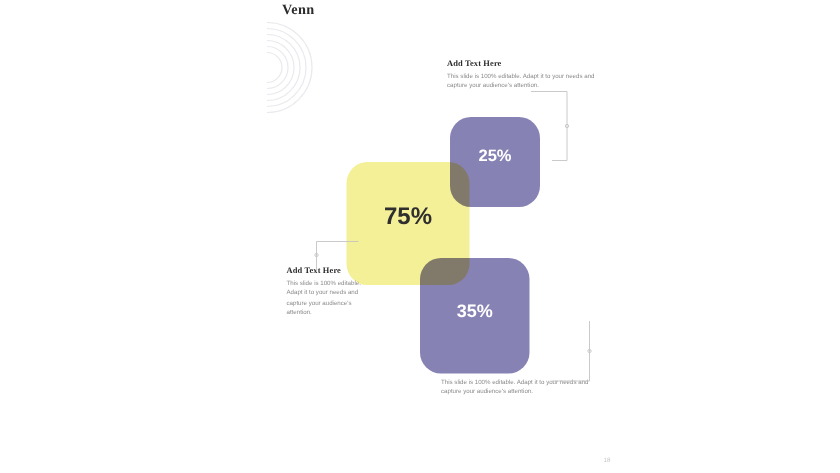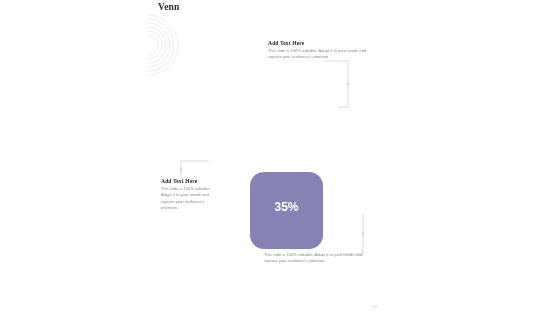--- a/index.html
+++ b/index.html
@@ -11,21 +11,21 @@
     width: 560px;
     height: 315px;
     overflow: hidden;
     font-family: "Liberation Sans", sans-serif;
     position: relative;
   }
 
   
   #slide {
     position: absolute;
-    left: 144px;
+    left: 174px;
     top: 0px;
     width: 240px;
     height: 315px;
     background: #ffffff;
     overflow: hidden;
   }
 
   
   .arc-deco {
     position: absolute;
@@ -167,25 +167,31 @@
         <path d="M50 51 A22 22 0 0 0 50 7"></path>
         <path d="M50 51 A18 18 0 0 0 50 13"></path>
         <path d="M50 51 A14 14 0 0 0 50 19"></path>
         <path d="M50 51 A10 10 0 0 0 50 25"></path>
       </g>
     </svg>
   </div>
 
   <div id="page-title">Venn</div>
 
+  <div class="venn-shape" id="shape-25">
+    <div class="pct">25%</div>
+  </div>
 
   <div class="venn-shape" id="shape-35">
     <div class="pct">35%</div>
   </div>
 
+  <div class="venn-shape" id="shape-75">
+    <div class="pct">75%</div>
+  </div>
 
   <div class="connector" id="connector-25">
     <svg width="26" height="48" viewBox="0 0 26 48">
       <g fill="none" stroke="#c4c4c4" stroke-width="0.6">
         <path d="M0 1 H24 V47 H14"></path>
       </g>
       <circle cx="24" cy="24" r="1.1" fill="none" stroke="#c4c4c4" stroke-width="0.6"></circle>
     </svg>
   </div>
 

